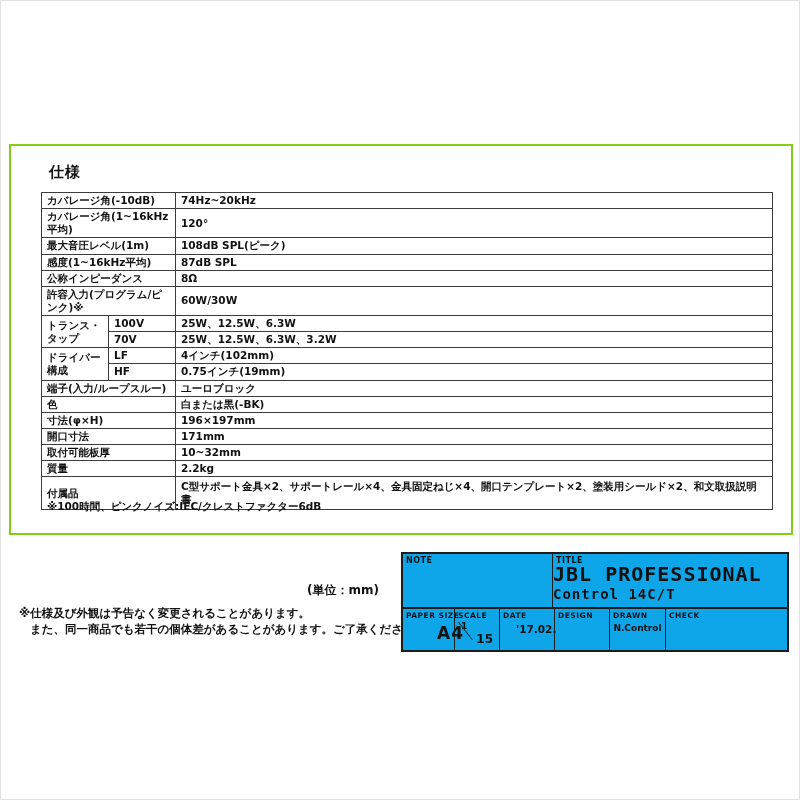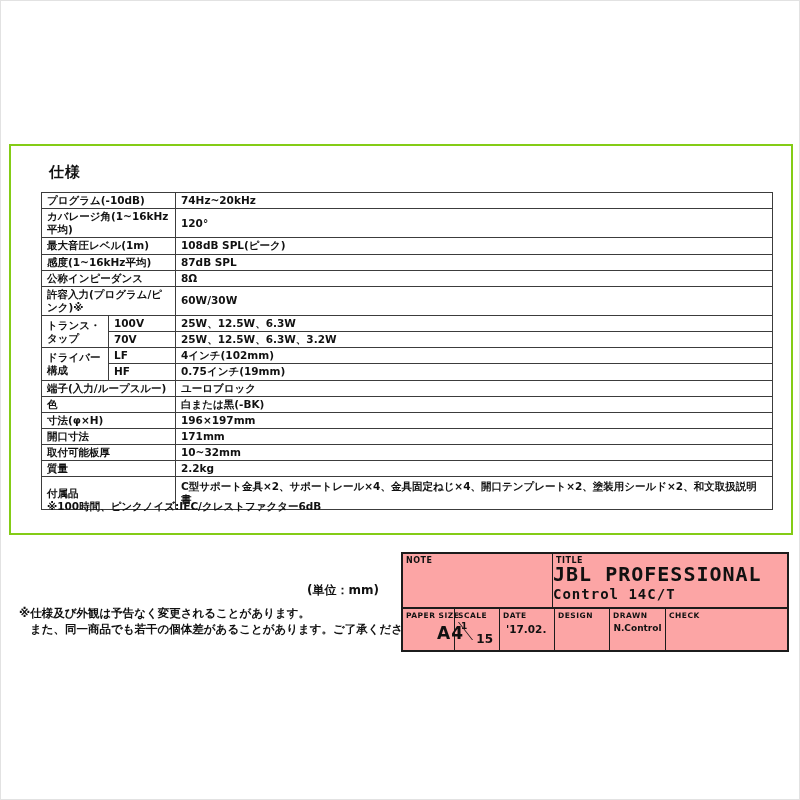--- a/index.html
+++ b/index.html
@@ -23,21 +23,21 @@
   tr.accessory td { height:33px; vertical-align:middle; }
 
   .footnote { position:absolute; left:36px; top:354px; font-size:10.5px; font-weight:bold;text-align:center; }
 
   .unit-note { position:absolute; left:296px; top:436px; font-size:12px; font-weight:bold; }
 
   .disclaimer { position:absolute; left:8px; top:460px; font-size:11.5px; font-weight:bold; line-height:1.35; }
   .disclaimer .line2 { padding-left:11px; }
 
   .title-block { position:absolute; left:390px; top:406px; width:388px; height:100px;
-                 border:2px solid #1c1c1c; background:#fca5a5; display:flex; flex-direction:column; }
+                 border:2px solid #1c1c1c; background:#0ea5e9; display:flex; flex-direction:column; }
   .tb-top { display:flex; flex:0 0 55px; border-bottom:2px solid #1c1c1c; }
   .tb-note { flex:0 0 150px; border-right:1px solid #1c1c1c; position:relative; }
   .tb-title { flex:1; position:relative; text-align:left; padding-top:7px; }
   .tb-label { font-size:8px; font-weight:bold; letter-spacing:0.5px; position:absolute; left:3px; top:2px; }
   .tb-title-inner { padding-top:1px; }
   .brand { font-family:"DejaVu Sans Mono","Liberation Mono",monospace; font-size:20px; font-weight:bold; letter-spacing:1px; }
   .subtitle { font-size:10.5px; font-weight:bold; line-height:1.15; }
   .model { font-family:"DejaVu Sans Mono","Liberation Mono",monospace; font-size:14px; font-weight:bold; letter-spacing:1px; }
   .tb-bottom { flex:1; display:flex; }
   .tb-cell { position:relative; border-right:1px solid #1c1c1c; }
@@ -45,41 +45,41 @@
   .cell-paper   { flex:0 0 52px; }
   .cell-scale   { flex:0 0 45px; }
   .cell-date    { flex:0 0 55px; }
   .cell-design  { flex:0 0 55px; }
   .cell-drawn   { flex:0 0 56px; }
   .cell-check   { flex:0 0 55px; }
   .cell-drawing { flex:1; }
   .tb-cell .tb-label { position:absolute; left:3px; top:2px; font-size:7.5px; white-space:nowrap; }
   .cell-value { position:absolute; left:0; right:0; top:14px; text-align:center; font-weight:bold; }
   .v-paper { font-size:17px; letter-spacing:1px;padding-left:34px; }
-  .v-date  { font-size:10.5px; text-align:left; padding-left:6px; }
+  .v-date  { font-size:10.5px; text-align:left; padding-left:6px;margin-left:10px; }
   .v-drawn { font-size:9px; }
   .fraction { position:absolute; left:4px; top:12px; width:38px; height:26px; }
   .fr-n { position:absolute; left:2px; top:0; font-size:9px; font-weight:bold; }
   .fr-s { position:absolute; left:2px; top:-3px; width:30px; height:26px; }
   .fr-s::before { content:""; position:absolute; left:4px; top:4px; width:24px; height:18px;
                   border-left:1.5px solid #1c1c1c; transform:skewX(38deg); }
   .fr-d { position:absolute; right:4px; bottom:1px; font-size:12px; font-weight:bold; }
 </style>
 </head>
 <body>
 
 <div class="canvas">
   <div class="frame">
 
     <div class="spec-heading">仕様</div>
 
     <table class="spec">
       <tbody>
         <tr>
-          <td class="c-label" colspan="2">プログラム(-10dB)</td>
+          <td class="c-label" colspan="2">カバレージ角(-10dB)</td>
           <td class="c-value">74Hz~20kHz</td>
         </tr>
         <tr>
           <td class="c-label" colspan="2">カバレージ角(1~16kHz平均)</td>
           <td class="c-value">120°</td>
         </tr>
         <tr>
           <td class="c-label" colspan="2">最大音圧レベル(1m)</td>
           <td class="c-value">108dB SPL(ピーク)</td>
         </tr>

